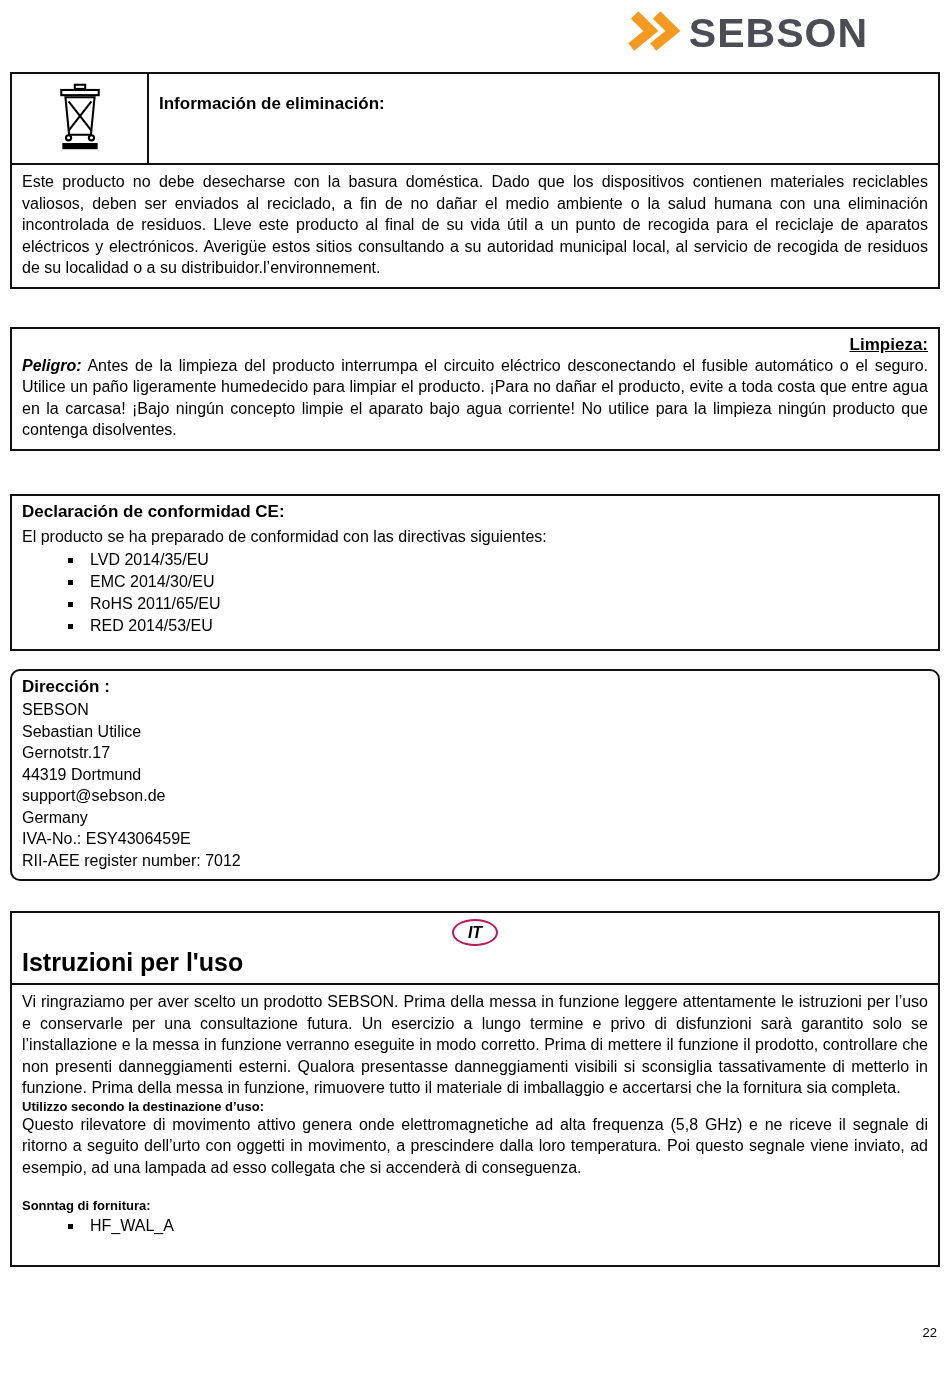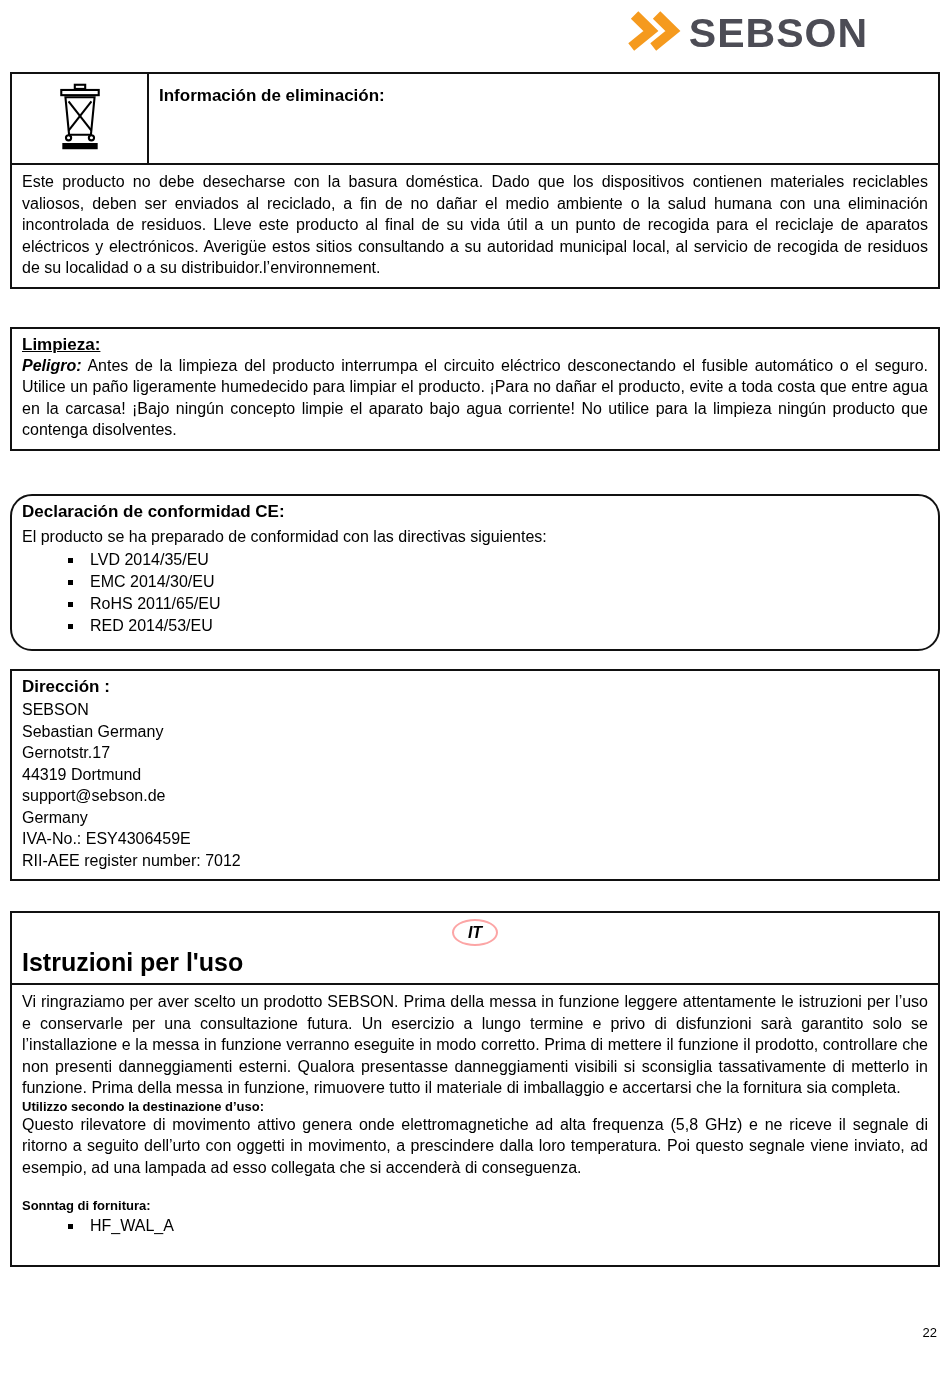--- a/index.html
+++ b/index.html
@@ -48,48 +48,48 @@
     display: flex;
     height: 93px;
   }
   .hdr-icon-cell {
     width: 137px;
     border-right: 2px solid #111;
     display: flex;
     justify-content: center;
     padding-top: 8px;
   }
-  .hdr-text-cell { flex: 1; padding: 12px 10px; }
+  .hdr-text-cell { flex: 1; padding: 20px 10px; }
   .h-bold { font-size: 17px; font-weight: bold; }
   .attach { margin-top: -2px; }
 
   
   .sec-limpieza { margin-top: 38px; }
-  .sec-ce { margin-top: 43px; border-radius: 22px; }
-  .sec-dir { margin-top: 18px; }
+  .sec-ce { margin-top: 43px; }
+  .sec-dir { margin-top: 18px; border-radius: 10px; }
   .sec-it { margin-top: 30px; }
 
-  .underlined { text-decoration: underline; }
+  .underlined { text-decoration: underline; text-align: right; }
   .danger { font-weight: bold; font-style: italic; }
 
   ul.square-list {
     list-style: square;
     margin: 2px 0 4px 0;
     padding-left: 62px;
     font-size: 16px;
     line-height: 22px;
   }
   ul.square-list li { padding-left: 6px; }
 
   .addr-line { font-size: 16px; line-height: 21.5px; }
 
   
   .lang-badge-row { display: flex; justify-content: center; padding-top: 6px; }
   .lang-badge {
-    border: 2px solid #fca5a5;
+    border: 2px solid #be185d;
     border-radius: 50%;
     width: 46px;
     height: 27px;
     display: flex;
     align-items: center;
     justify-content: center;
     font-weight: bold;
     font-style: italic;
     font-size: 16px;
   }
@@ -168,21 +168,21 @@
       <li>LVD  2014/35/EU</li>
       <li>EMC 2014/30/EU</li>
       <li>RoHS 2011/65/EU</li>
       <li>RED 2014/53/EU</li>
     </ul>
   </div>
 
   <div class="box pad sec-dir">
     <div class="h-bold" style="margin-bottom:2px;">Dirección :</div>
     <div class="addr-line">SEBSON</div>
-    <div class="addr-line">Sebastian Germany</div>
+    <div class="addr-line">Sebastian Utilice</div>
     <div class="addr-line">Gernotstr.17</div>
     <div class="addr-line">44319 Dortmund</div>
     <div class="addr-line">support@sebson.de</div>
     <div class="addr-line">Germany</div>
     <div class="addr-line">IVA-No.: ESY4306459E</div>
     <div class="addr-line">RII-AEE register number: 7012</div>
   </div>
 
   <div class="box sec-it">
     <div class="lang-badge-row">

